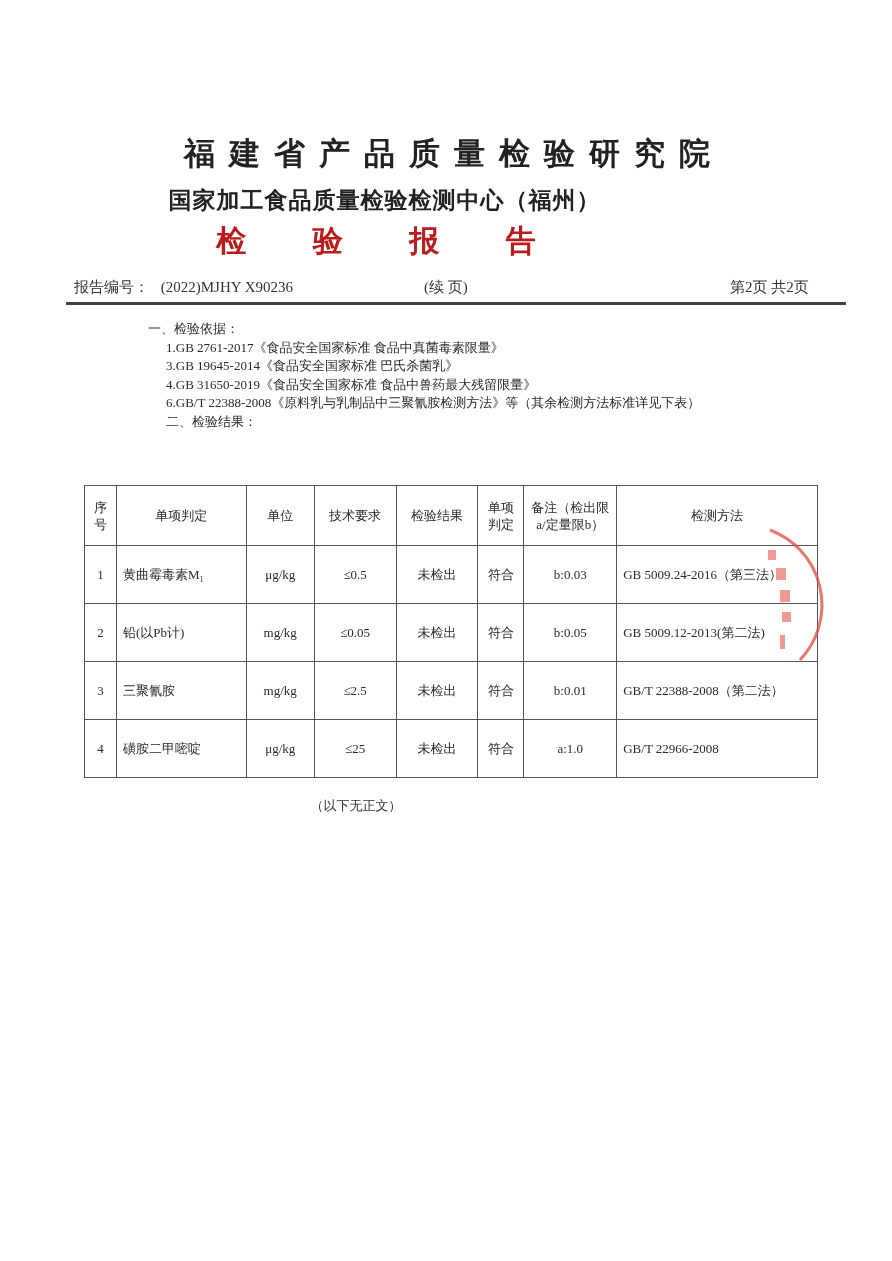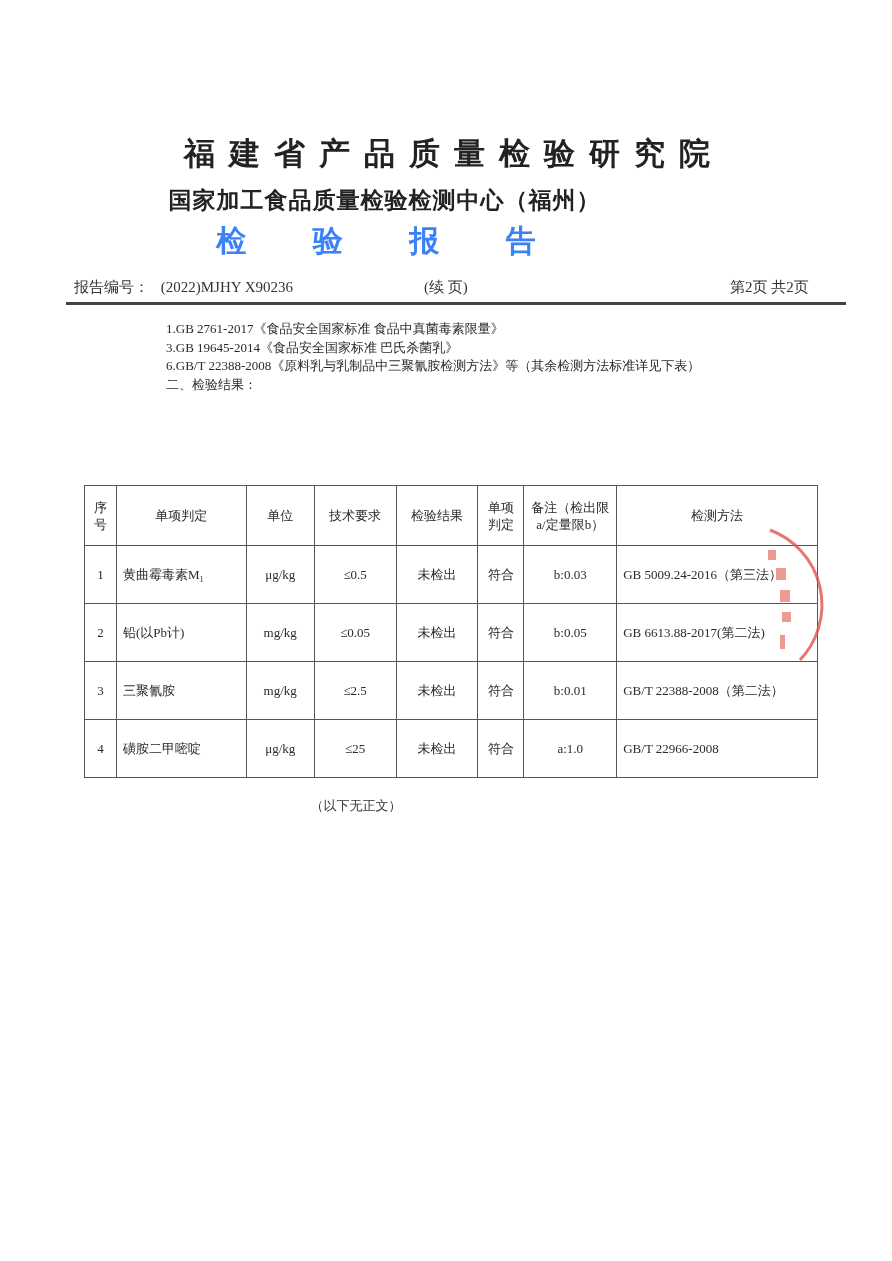--- a/index.html
+++ b/index.html
@@ -7,21 +7,21 @@
          font-family: "DejaVu Serif", "Liberation Serif", serif; color: #1a1a1a; }
   .abs { position: absolute; }
   .title1 { left: 8px; width: 892px; top: 133px; text-align: center;
             font-family: "DejaVu Sans", sans-serif; font-weight: bold; font-size: 31px;
             letter-spacing: 14px; color: #222; }
   .title2 { left: 0; width: 769px; top: 185px; text-align: center;
             font-family: "DejaVu Sans", sans-serif; font-weight: bold; font-size: 23px;
             letter-spacing: 1px; color: #222; }
   .title3 { left: 0; width: 752px; top: 221px; text-align: center;
             font-family: "DejaVu Sans", sans-serif; font-weight: bold; font-size: 30px;
-            letter-spacing: 28px; color: #3b82f6; padding-left: 28px; box-sizing: border-box; }
+            letter-spacing: 28px; color: #b91c1c; padding-left: 28px; box-sizing: border-box; }
   .meta-row { top: 278px; font-size: 15px; color: #333; font-family: "Liberation Serif", serif; }
   .meta-left { left: 74px; }
   .meta-mid { left: 424px; }
   .meta-right { left: 730px; }
   .rule { left: 66px; width: 780px; top: 302px; height: 3px; background: #444; }
   .basis { left: 148px; top: 320px; width: 680px; font-size: 13px; line-height: 18.6px;
            font-family: "Liberation Serif", serif; color: #2a2a2a; }
   .basis .item { padding-left: 18px; }
   table.results { position: absolute; left: 84px; top: 485px; width: 734px;
                   border-collapse: collapse; font-family: "Liberation Serif", serif;
@@ -44,22 +44,24 @@
 
 <div class="abs meta-row meta-left">
   <span>报告编号：</span>
   <span style="margin-left:8px;">(2022)MJHY X90236</span>
 </div>
 <div class="abs meta-row meta-mid">(续 页)</div>
 <div class="abs meta-row meta-right">第2页  共2页</div>
 <div class="abs rule"></div>
 
 <div class="abs basis">
+  <div>一、检验依据：</div>
   <div class="item">1.GB 2761-2017《食品安全国家标准 食品中真菌毒素限量》</div>
   <div class="item">3.GB 19645-2014《食品安全国家标准 巴氏杀菌乳》</div>
+  <div class="item">4.GB 31650-2019《食品安全国家标准 食品中兽药最大残留限量》</div>
   <div class="item">6.GB/T 22388-2008《原料乳与乳制品中三聚氰胺检测方法》等（其余检测方法标准详见下表）</div>
   <div style="padding-left:18px;">二、检验结果：</div>
 </div>
 
 <table class="results">
   <colgroup>
     <col style="width:32px">
       <col style="width:130px">
       <col style="width:68px">
       <col style="width:82px">
@@ -90,21 +92,21 @@
     <td class="left">GB 5009.24-2016（第三法）</td>
   </tr>
   <tr>
     <td>2</td>
     <td class="left">铅(以Pb计)</td>
     <td>mg/kg</td>
     <td>≤0.05</td>
     <td>未检出</td>
     <td>符合</td>
     <td>b:0.05</td>
-    <td class="left">GB 6613.88-2017(第二法)</td>
+    <td class="left">GB 5009.12-2013(第二法)</td>
   </tr>
   <tr>
     <td>3</td>
     <td class="left">三聚氰胺</td>
     <td>mg/kg</td>
     <td>≤2.5</td>
     <td>未检出</td>
     <td>符合</td>
     <td>b:0.01</td>
     <td class="left">GB/T 22388-2008（第二法）</td>

